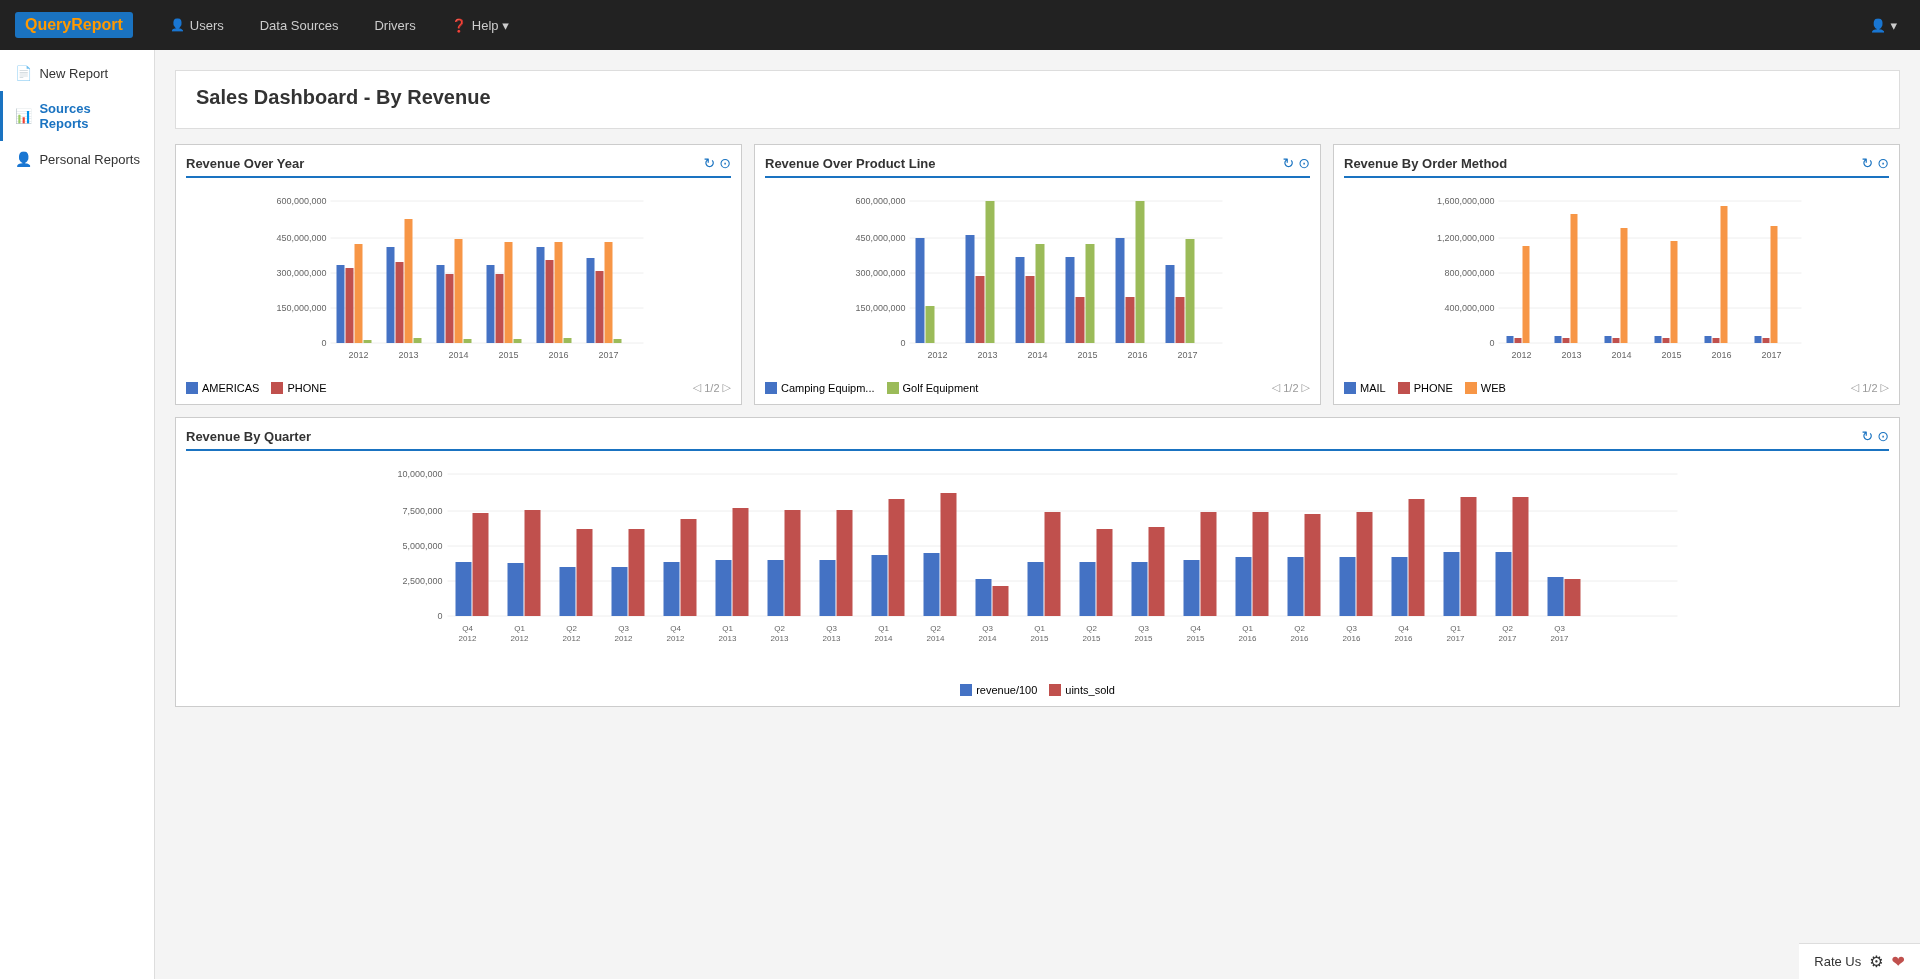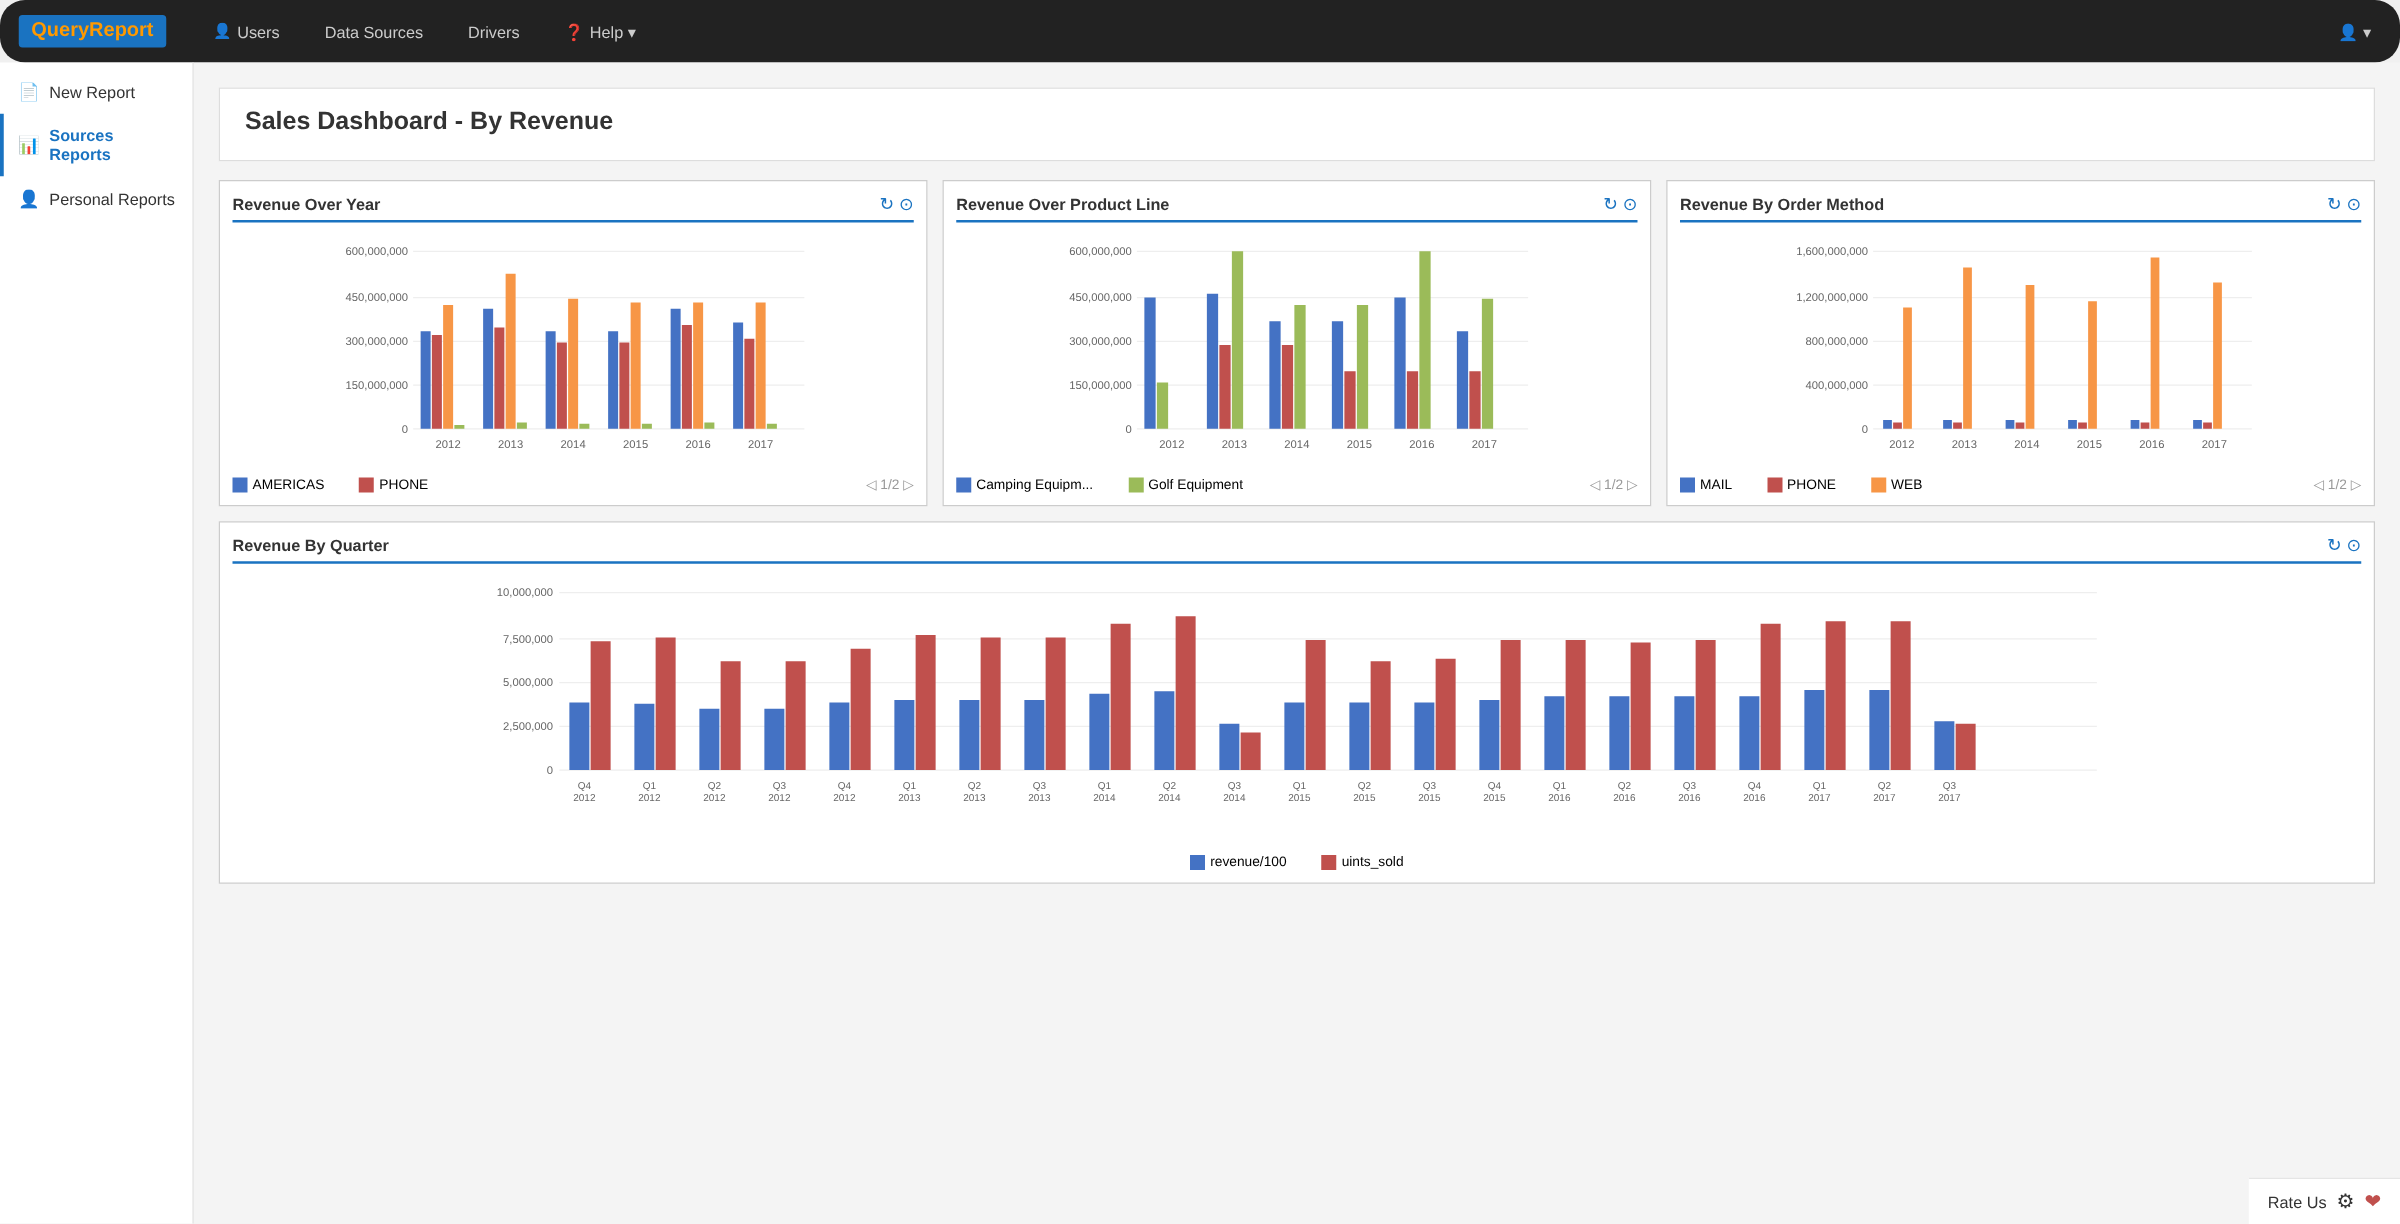--- a/index.html
+++ b/index.html
@@ -7,21 +7,20 @@
 
     
     .topnav {
       background: #222;
       color: #ccc;
       display: flex;
       align-items: center;
       height: 50px;
       padding: 0 15px;
       gap: 20px;
-      border-radius: 20px;
     }
     .topnav-logo {
       background: #1a73c1;
       color: white;
       font-weight: bold;
       font-size: 16px;
       padding: 4px 10px;
       border-radius: 3px;
       margin-right: 10px;
     }
@@ -122,21 +121,21 @@
     .chart-action-btn {
       color: #1a73c1;
       cursor: pointer;
       font-size: 14px;
     }
 
     
     .chart-legend {
       display: flex;
       align-items: center;
-      gap: 28px;
+      gap: 12px;
       margin-top: 5px;
       font-size: 11px;
     }
     .legend-item { display: flex; align-items: center; gap: 4px; }
     .legend-dot {
       width: 12px;
       height: 12px;
       display: inline-block;
     }
     .legend-nav { display: flex; align-items: center; gap: 3px; color: #999; margin-left: auto; font-size: 11px; }

